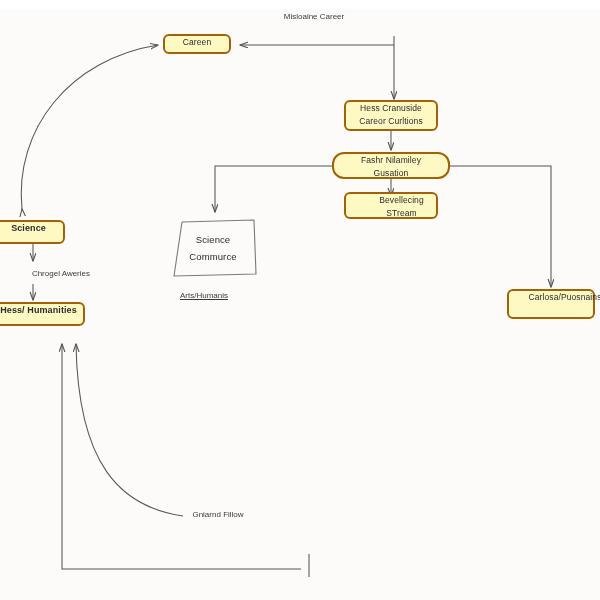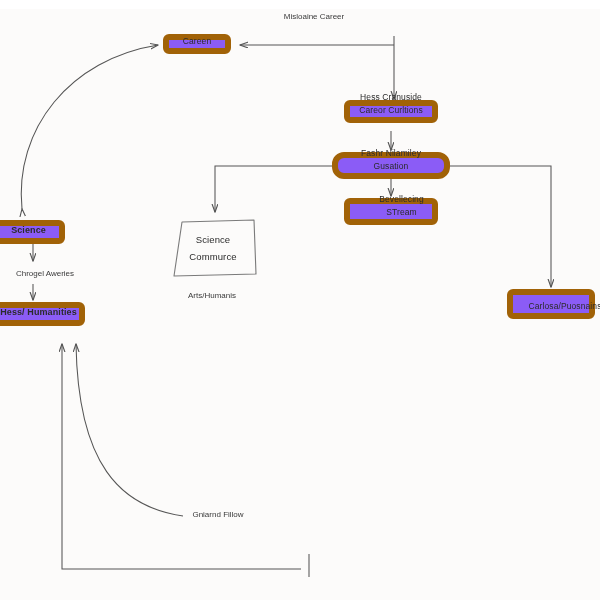--- a/index.html
+++ b/index.html
@@ -19,28 +19,28 @@
   #edges {
     position: absolute;
     left: 0;
     top: 0;
     width: 600px;
     height: 600px;
   }
   .node {
     position: absolute;
     box-sizing: border-box;
-    border: 6px solid #a16207;
+    border: 2px solid #a16207;
     border-radius: 6px;
-    background: #8b5cf6;
+    background: #fef9c3;
     color: #2b2b2b;
     display: flex;
     flex-direction: column;
     align-items: center;
-    justify-content: flex-end;
+    justify-content: flex-start;
     text-align: center;
     font-size: 8.5px;
     line-height: 1.55;
     letter-spacing: .1px;
     z-index: 2;
   }
   .node .ln { display: block; white-space: nowrap; }
   .node.bold { font-weight: bold; font-size: 9px; }
   .node.trap {
     border: none;
@@ -104,48 +104,48 @@
       <path d="M309,545 L309,568"></path>
 
       <path d="M183,507 C120,498 78,455 76,335" marker-end="url(#ah)"></path>
     </g>
   </svg>
 
   <div class="flabel" style="left:268px; top:2px; width:92px;">
     <span>Misloaine Career</span>
   </div>
 
-  <div class="flabel" style="left:0px; top:259px; width:90px; text-align:center;">
+  <div class="flabel" style="left:0px; top:259px; width:90px; text-align:right;">
     <span>Chrogel Aweries</span>
   </div>
 
-  <div class="flabel" style="left:166px; top:281px; width:92px;">
+  <div class="flabel" style="left:158px; top:281px; width:92px;text-decoration:underline;">
     <span>Arts/Humanis</span>
   </div>
 
   <div class="flabel" style="left:188px; top:500px; width:60px;">
     <span class="ln">Gniarnd</span>
     <span class="ln">Fillow</span>
   </div>
 
   <div class="node" style="left:163px; top:25px; width:68px; height:20px;">
     <span class="ln">Careen</span>
   </div>
 
-  <div class="node" style="left:344px; top:91px; width:94px; height:23px;">
+  <div class="node" style="left:344px; top:91px; width:94px; height:31px;">
     <span class="ln">Hess Cranuside</span>
     <span class="ln">Careor Curltions</span>
   </div>
 
   <div class="node" style="left:332px; top:143px; width:118px; height:27px;border-radius:12px;">
     <span class="ln">Fashr Nilamiley</span>
     <span class="ln">Gusation</span>
   </div>
 
-  <div class="node" style="left:344px; top:189px; width:94px; height:27px;padding-left:21px;">
+  <div class="node" style="left:344px; top:183px; width:94px; height:27px;padding-left:21px;">
     <span class="ln">Bevellecing</span>
     <span class="ln">STream</span>
   </div>
 
   <div class="node bold" style="left:-8px; top:211px; width:73px; height:24px;">
     <span class="ln">Science</span>
   </div>
 
   <div class="node bold" style="left:-8px; top:293px; width:93px; height:24px;">
     <span class="ln">Hess/ Humanities</span>

